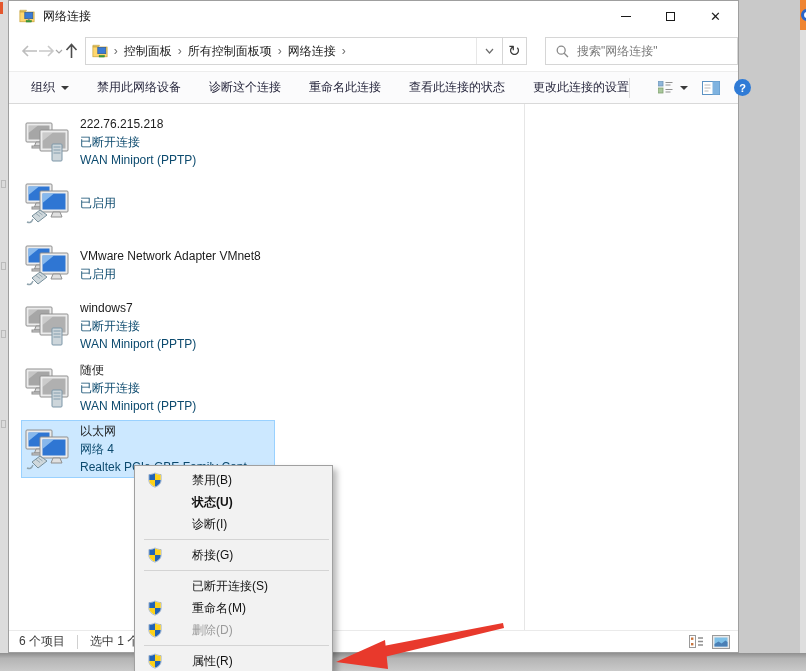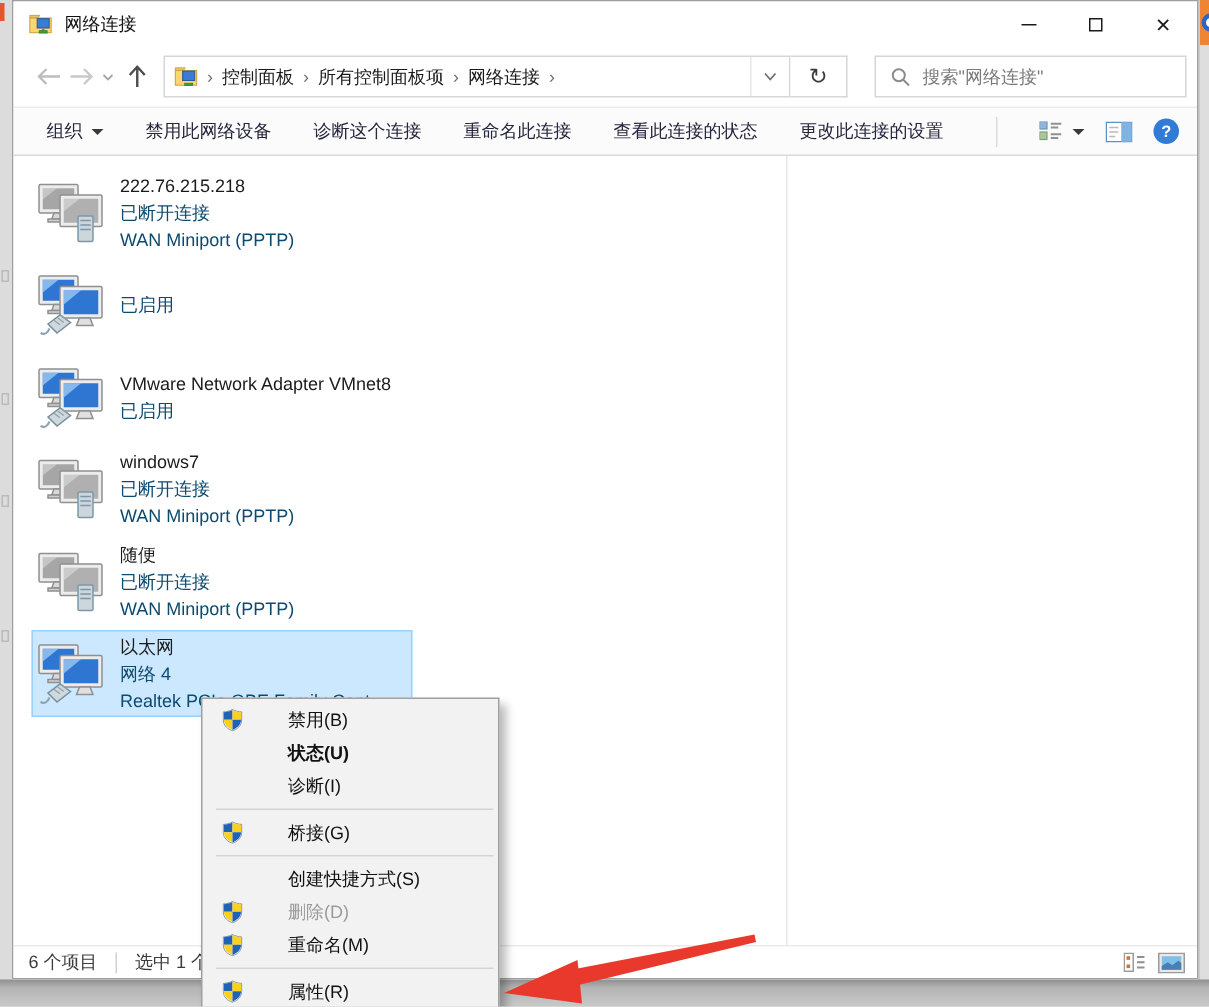--- a/index.html
+++ b/index.html
@@ -11,21 +11,21 @@
   .bg-left { position:absolute; left:0; top:0; width:8px; height:671px; background:#dcdcdc; z-index:1; }
   .bg-left .notch { position:absolute; left:0; top:2px; width:3px; height:12px; background:#e4572e; }
   .bg-left .mark { position:absolute; left:1px; width:5px; height:8px; border:1px solid #9a9a9a; opacity:.5; }
   .bg-right { position:absolute; left:800px; top:0; width:6px; height:671px; background:#dedede; z-index:1; }
   .bg-right .orange { position:absolute; left:0; top:0; width:6px; height:30px; background:#ef8532; overflow:hidden; }
   .bg-right .orange .dot { position:absolute; left:1px; top:9px; width:12px; height:12px; border-radius:50%; background:#fff; border:3px solid #2b66c9; }
   .bg-bottom { position:absolute; left:0; top:653px; width:806px; height:18px;
     background:linear-gradient(180deg,#8f8f8f 0,#b4b4b4 30%,#c9c9c9 100%); z-index:1; }
 
   
-  .window { position:absolute; left:8px; top:0; width:791px; height:653px; background:#fff;
+  .window { position:absolute; left:8px; top:0; width:731px; height:653px; background:#fff;
     border:1px solid #9f9f9f; display:flex; flex-direction:column; z-index:2; }
 
   
   .titlebar { height:30px; display:flex; align-items:center; background:#fff; flex:0 0 auto; }
   .titlebar .app-icon { margin-left:10px; width:16px; height:14px; flex:0 0 auto; }
   .titlebar .title { margin-left:8px; font-size:12px; color:#111; }
   .win-buttons { margin-left:auto; display:flex; height:30px; }
   .win-btn { width:45px; height:30px; display:flex; align-items:center; justify-content:center; cursor:default; }
   .glyph-min { width:10px; height:1px; background:#1a1a1a; display:block; }
   .glyph-max { width:9px; height:9px; border:1px solid #1a1a1a; display:block; }
@@ -484,47 +484,47 @@
   <div class="menu-item noshield">
     <span class="shield">
       <svg width="16" height="16" viewBox="0 0 16 16">
         <path d="M8 1 C6.2 2 3.8 2.6 1.9 2.6 L1.9 8 C1.9 11.8 4.9 14.2 8 15.1 C11.1 14.2 14.1 11.8 14.1 8 L14.1 2.6 C12.2 2.6 9.8 2 8 1 Z" fill="#fff" stroke="#5b7aa6" stroke-width=".5"></path>
         <path d="M8 1.4 C6.3 2.3 4 2.85 2.3 2.85 L2.3 7.9 L8 7.9 Z" fill="#2063b6"></path>
         <path d="M8 1.4 C9.7 2.3 12 2.85 13.7 2.85 L13.7 7.9 L8 7.9 Z" fill="#fbd11b"></path>
         <path d="M2.3 7.9 C2.3 11.4 5.1 13.6 8 14.6 L8 7.9 Z" fill="#fbd11b"></path>
         <path d="M13.7 7.9 C13.7 11.4 10.9 13.6 8 14.6 L8 7.9 Z" fill="#2063b6"></path>
       </svg>
     </span>
-    <span class="mi-label">创建快捷方式(S)</span>
+    <span class="mi-label">已断开连接(S)</span>
+  </div>
+
+  <div class="menu-item">
+    <span class="shield">
+      <svg width="16" height="16" viewBox="0 0 16 16">
+        <path d="M8 1 C6.2 2 3.8 2.6 1.9 2.6 L1.9 8 C1.9 11.8 4.9 14.2 8 15.1 C11.1 14.2 14.1 11.8 14.1 8 L14.1 2.6 C12.2 2.6 9.8 2 8 1 Z" fill="#fff" stroke="#5b7aa6" stroke-width=".5"></path>
+        <path d="M8 1.4 C6.3 2.3 4 2.85 2.3 2.85 L2.3 7.9 L8 7.9 Z" fill="#2063b6"></path>
+        <path d="M8 1.4 C9.7 2.3 12 2.85 13.7 2.85 L13.7 7.9 L8 7.9 Z" fill="#fbd11b"></path>
+        <path d="M2.3 7.9 C2.3 11.4 5.1 13.6 8 14.6 L8 7.9 Z" fill="#fbd11b"></path>
+        <path d="M13.7 7.9 C13.7 11.4 10.9 13.6 8 14.6 L8 7.9 Z" fill="#2063b6"></path>
+      </svg>
+    </span>
+    <span class="mi-label">重命名(M)</span>
   </div>
 
   <div class="menu-item disabled">
     <span class="shield">
       <svg width="16" height="16" viewBox="0 0 16 16">
         <path d="M8 1 C6.2 2 3.8 2.6 1.9 2.6 L1.9 8 C1.9 11.8 4.9 14.2 8 15.1 C11.1 14.2 14.1 11.8 14.1 8 L14.1 2.6 C12.2 2.6 9.8 2 8 1 Z" fill="#fff" stroke="#5b7aa6" stroke-width=".5"></path>
         <path d="M8 1.4 C6.3 2.3 4 2.85 2.3 2.85 L2.3 7.9 L8 7.9 Z" fill="#2063b6"></path>
         <path d="M8 1.4 C9.7 2.3 12 2.85 13.7 2.85 L13.7 7.9 L8 7.9 Z" fill="#fbd11b"></path>
         <path d="M2.3 7.9 C2.3 11.4 5.1 13.6 8 14.6 L8 7.9 Z" fill="#fbd11b"></path>
         <path d="M13.7 7.9 C13.7 11.4 10.9 13.6 8 14.6 L8 7.9 Z" fill="#2063b6"></path>
       </svg>
     </span>
     <span class="mi-label">删除(D)</span>
-  </div>
-
-  <div class="menu-item">
-    <span class="shield">
-      <svg width="16" height="16" viewBox="0 0 16 16">
-        <path d="M8 1 C6.2 2 3.8 2.6 1.9 2.6 L1.9 8 C1.9 11.8 4.9 14.2 8 15.1 C11.1 14.2 14.1 11.8 14.1 8 L14.1 2.6 C12.2 2.6 9.8 2 8 1 Z" fill="#fff" stroke="#5b7aa6" stroke-width=".5"></path>
-        <path d="M8 1.4 C6.3 2.3 4 2.85 2.3 2.85 L2.3 7.9 L8 7.9 Z" fill="#2063b6"></path>
-        <path d="M8 1.4 C9.7 2.3 12 2.85 13.7 2.85 L13.7 7.9 L8 7.9 Z" fill="#fbd11b"></path>
-        <path d="M2.3 7.9 C2.3 11.4 5.1 13.6 8 14.6 L8 7.9 Z" fill="#fbd11b"></path>
-        <path d="M13.7 7.9 C13.7 11.4 10.9 13.6 8 14.6 L8 7.9 Z" fill="#2063b6"></path>
-      </svg>
-    </span>
-    <span class="mi-label">重命名(M)</span>
   </div>
 <div class="menu-sep"></div>
   <div class="menu-item">
     <span class="shield">
       <svg width="16" height="16" viewBox="0 0 16 16">
         <path d="M8 1 C6.2 2 3.8 2.6 1.9 2.6 L1.9 8 C1.9 11.8 4.9 14.2 8 15.1 C11.1 14.2 14.1 11.8 14.1 8 L14.1 2.6 C12.2 2.6 9.8 2 8 1 Z" fill="#fff" stroke="#5b7aa6" stroke-width=".5"></path>
         <path d="M8 1.4 C6.3 2.3 4 2.85 2.3 2.85 L2.3 7.9 L8 7.9 Z" fill="#2063b6"></path>
         <path d="M8 1.4 C9.7 2.3 12 2.85 13.7 2.85 L13.7 7.9 L8 7.9 Z" fill="#fbd11b"></path>
         <path d="M2.3 7.9 C2.3 11.4 5.1 13.6 8 14.6 L8 7.9 Z" fill="#fbd11b"></path>
         <path d="M13.7 7.9 C13.7 11.4 10.9 13.6 8 14.6 L8 7.9 Z" fill="#2063b6"></path>

